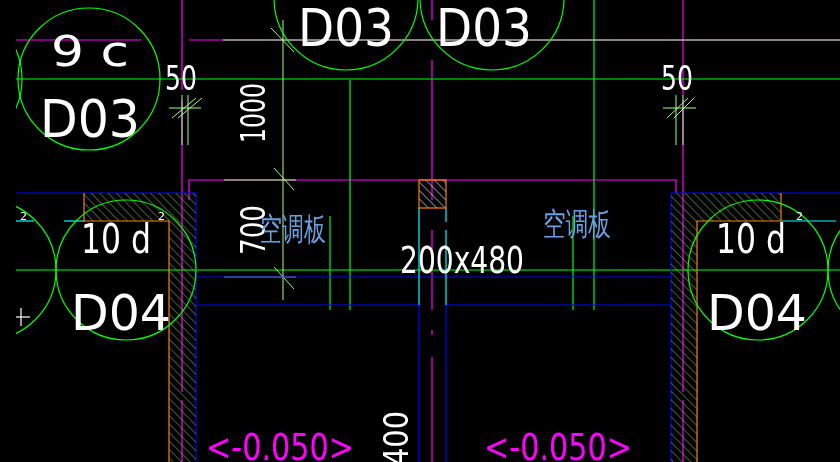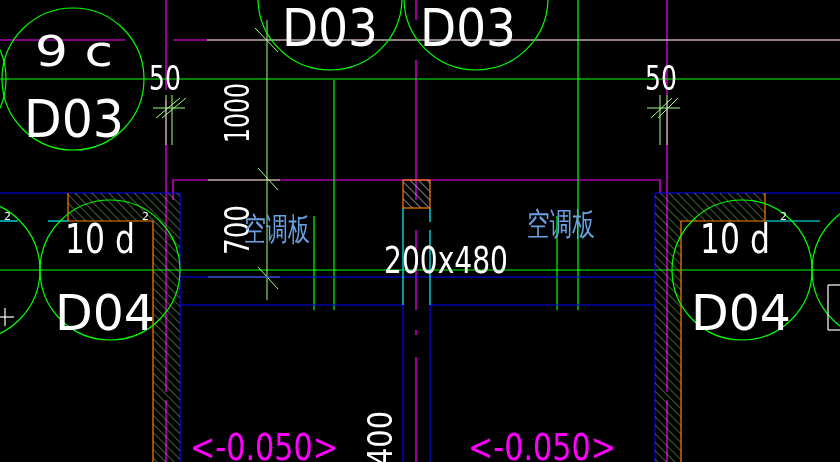--- a/index.html
+++ b/index.html
@@ -1,17 +1,17 @@
 <!DOCTYPE html>
 <html><head>
 <meta charset="utf-8">
 <style>
   html, body { margin: 0; padding: 0; background: #000; }
   body { width: 840px; height: 462px; overflow: hidden; }
-  #canvas { position: absolute; left: 0; top: 0; width: 680px; height: 462px; background: #000; }
+  #canvas { position: absolute; left: 16px; top: 0; width: 680px; height: 462px; background: #000; }
   svg text { font-family: "DejaVu Sans", sans-serif; }
   .lbl-w { fill: #ffffff; font-family: "DejaVu Sans", sans-serif; }
 </style>
 </head>
 <body>
 
 <div id="canvas">
 <svg width="840" height="462" viewBox="0 0 840 462" xmlns="http://www.w3.org/2000/svg">
   <defs>
     <pattern id="hatch" patternUnits="userSpaceOnUse" width="6" height="6" patternTransform="rotate(-45)">

